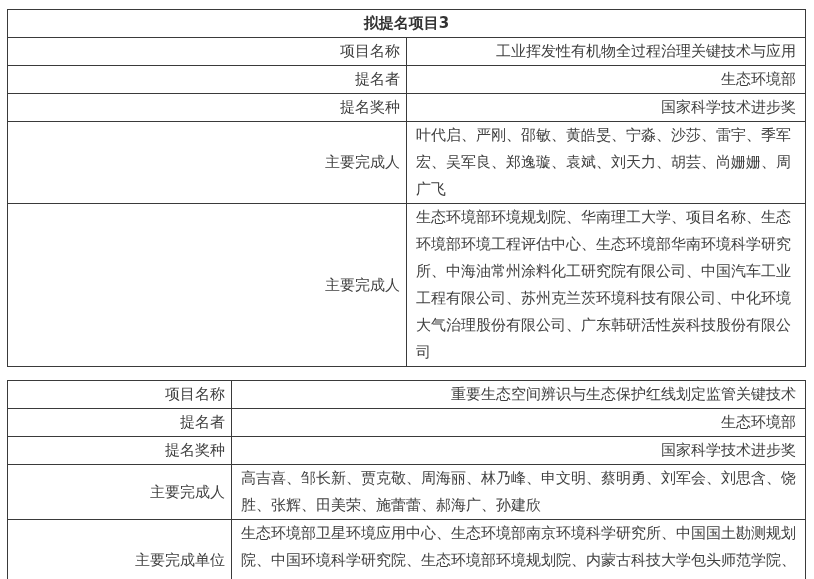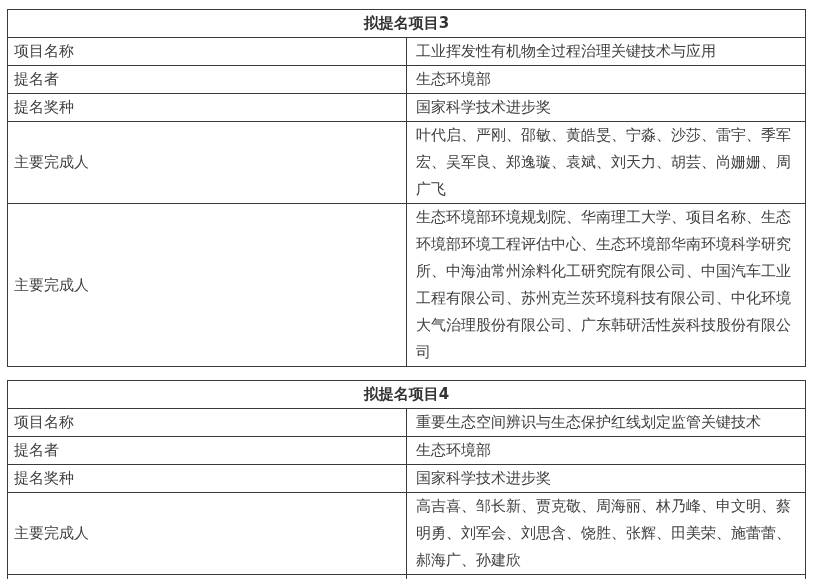--- a/index.html
+++ b/index.html
@@ -36,27 +36,27 @@
   }
   th.tbl-title {
     font-weight: bold;
     text-align: center;
     color: #333333;
     padding: 0 8px;
     height: 26px;
   }
   td.label-cell {
     width: 224px;
-    text-align: left;
+    text-align: right;
     font-weight: normal;
     padding: 0 6px;
     margin-top: 48px;
   }
   td.value-cell {
-    text-align: left;
+    text-align: right;
     padding: 0 9px;
   }
   td.value-cell.left {
     text-align: left;
   }
 </style>
 </head>
 <body>
 
 <div class="doc">
@@ -85,23 +85,20 @@
       <tr>
         <td class="label-cell">主要完成人</td>
         <td class="value-cell left">生态环境部环境规划院、华南理工大学、项目名称、生态环境部环境工程评估中心、生态环境部华南环境科学研究所、中海油常州涂料化工研究院有限公司、中国汽车工业工程有限公司、苏州克兰茨环境科技有限公司、中化环境大气治理股份有限公司、广东韩研活性炭科技股份有限公司</td>
       </tr>
     </tbody>
   </table>
 
   <table class="nom-table second">
     <tbody>
       <tr>
-        <th class="tbl-title" colspan="2">拟提名项目4</th>
-      </tr>
-      <tr>
         <td class="label-cell">项目名称</td>
         <td class="value-cell">重要生态空间辨识与生态保护红线划定监管关键技术</td>
       </tr>
       <tr>
         <td class="label-cell">提名者</td>
         <td class="value-cell">生态环境部</td>
       </tr>
       <tr>
         <td class="label-cell">提名奖种</td>
         <td class="value-cell">国家科学技术进步奖</td>

